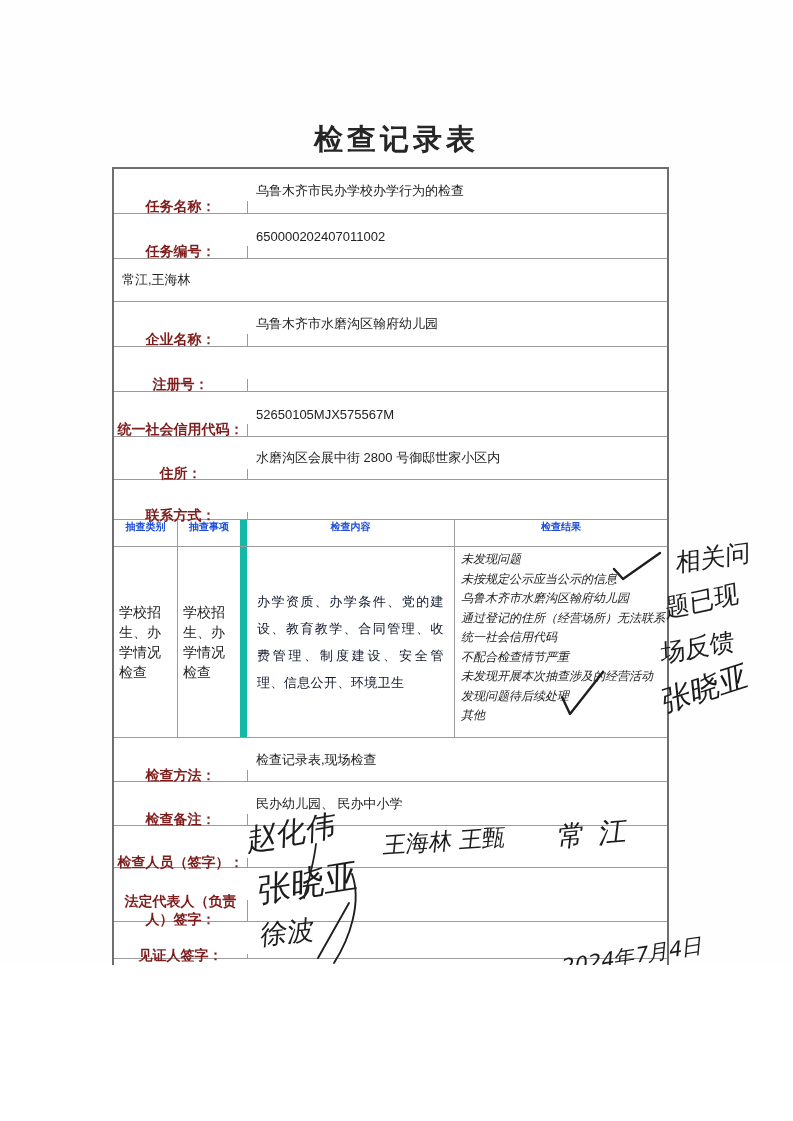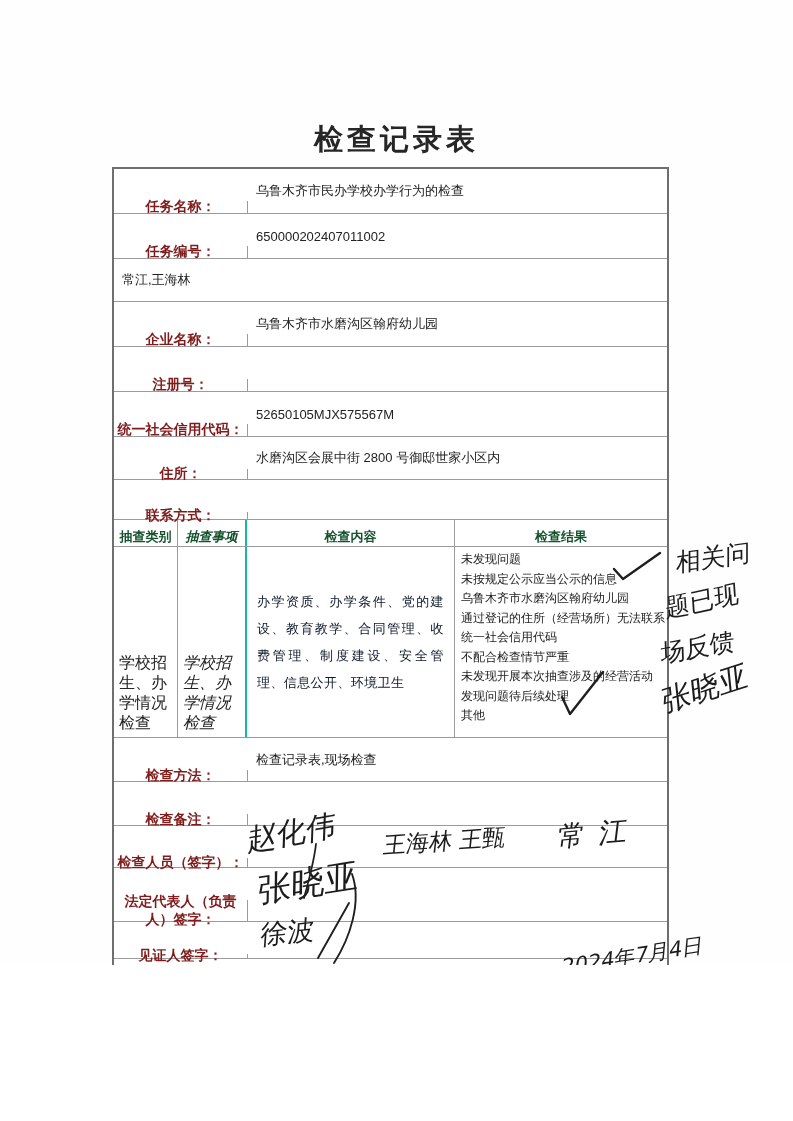--- a/index.html
+++ b/index.html
@@ -25,27 +25,27 @@
     font-weight:700; font-size:14px; text-align:center; padding:2px 3px; color:#7f1d1d;margin-top:32px;
   }
   .val {
     flex:1; display:flex; align-items:center; padding:4px 8px;
     font-size:13px; color:#222;
   }
   .h44{height:44px}.h45{height:45px}.h43{height:43px}.h40{height:40px}
   .h27{height:27px}.h191{height:191px}.h42{height:42px}.h54{height:54px}
   .h37{height:37px}.h34{height:34px}
   .c1{width:64px;flex:0 0 64px;border-right:1px solid #9b9b9b;}
-  .c2{width:69px;flex:0 0 69px;border-right:2px solid #14b8a6;font-style:italic;}
+  .c2{width:69px;flex:0 0 69px;border-right:7px solid #14b8a6;}
   .c3{width:208px;flex:0 0 208px;border-right:1px solid #9b9b9b;}
   .c4{flex:1;}
-  .hcell{display:flex;align-items:flex-end;justify-content:center;font-weight:700;font-size:13px;color:#14532d;}
-  .mcell{display:flex;align-items:flex-end;padding:4px 5px;font-size:16px;line-height:20px;color:#222;}
+  .hcell{display:flex;align-items:flex-start;justify-content:center;font-weight:700;font-size:10px;color:#1d4ed8;}
+  .mcell{display:flex;align-items:center;padding:4px 5px;font-size:14px;line-height:20px;color:#222;}
   .ccell{display:flex;align-items:center;padding:4px 10px;font-size:13px;line-height:27px;letter-spacing:0.4px;color:#0f172a;text-align:justify;}
-  .rcell{position:relative;padding:3px 0 0 6px;}
+  .rcell{position:relative;padding:3px 0 0 6px;font-style:italic;}
   .res-line{height:19.5px;line-height:19.5px;font-size:12px;color:#222;white-space:nowrap;}
   .chk{position:absolute;pointer-events:none;}
   .hw{
     position:absolute;color:#1c1c1c;white-space:nowrap;pointer-events:none;
     transform-origin:left top;font-family:"DejaVu Sans",sans-serif;
   }
   .strokes{position:absolute;left:0;top:0;width:793px;height:1121px;pointer-events:none;}
 </style>
 </head>
 <body>
@@ -167,20 +167,23 @@
           <span>检查方法：</span>
         </div>
       <div class="val">
           <span>检查记录表,现场检查</span>
         </div>
     </div>
     <div class="row h44">
       <div class="lab">
           <span>检查备注：</span>
         </div>
+      <div class="val">
+          <span>民办幼儿园、 民办中小学</span>
+        </div>
     </div>
 
     <div class="row h42">
       <div class="lab">
           <span>检查人员（签字）：</span>
         </div>
       <div class="val"></div>
     </div>
     <div class="row h54">
       <div class="lab">

